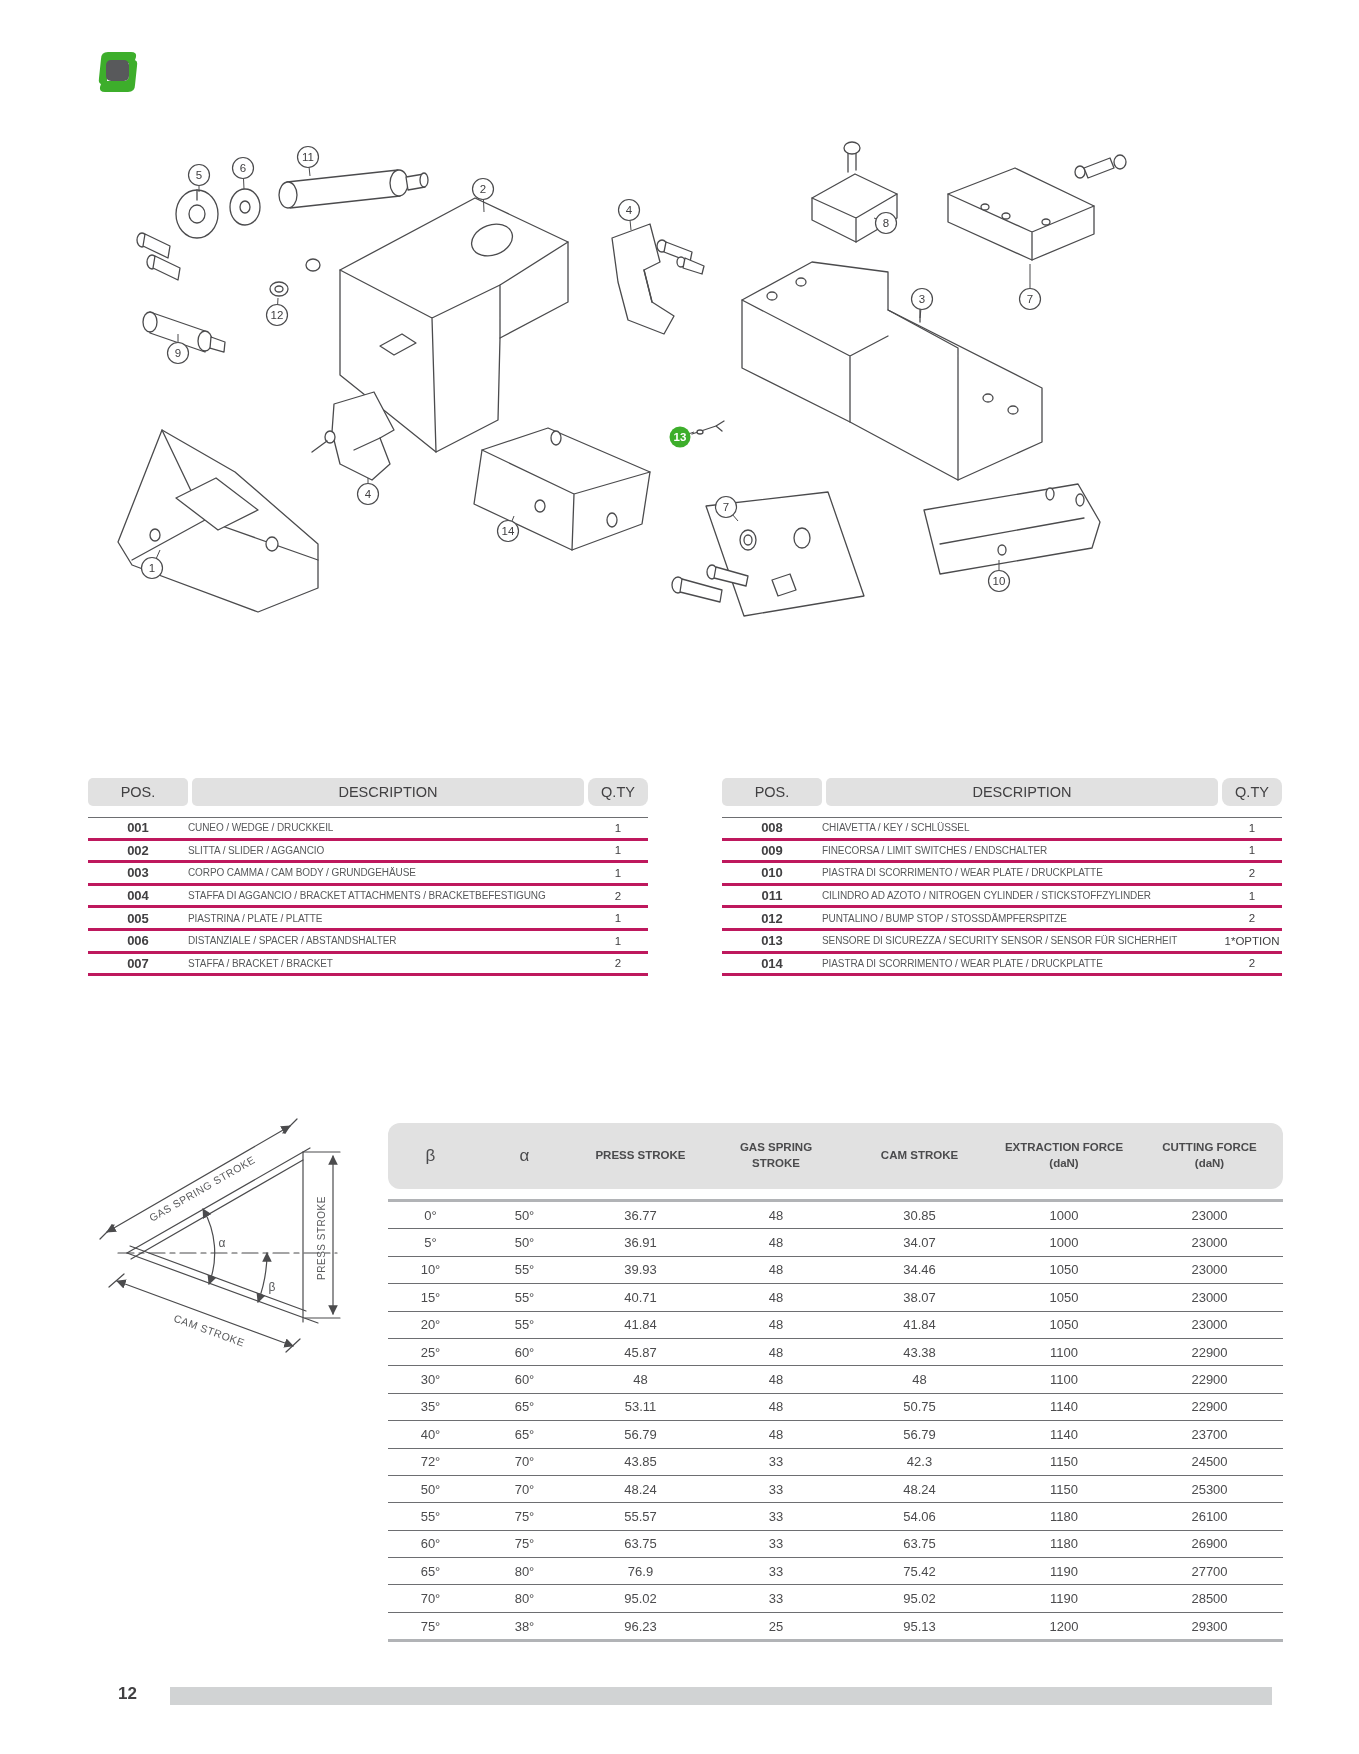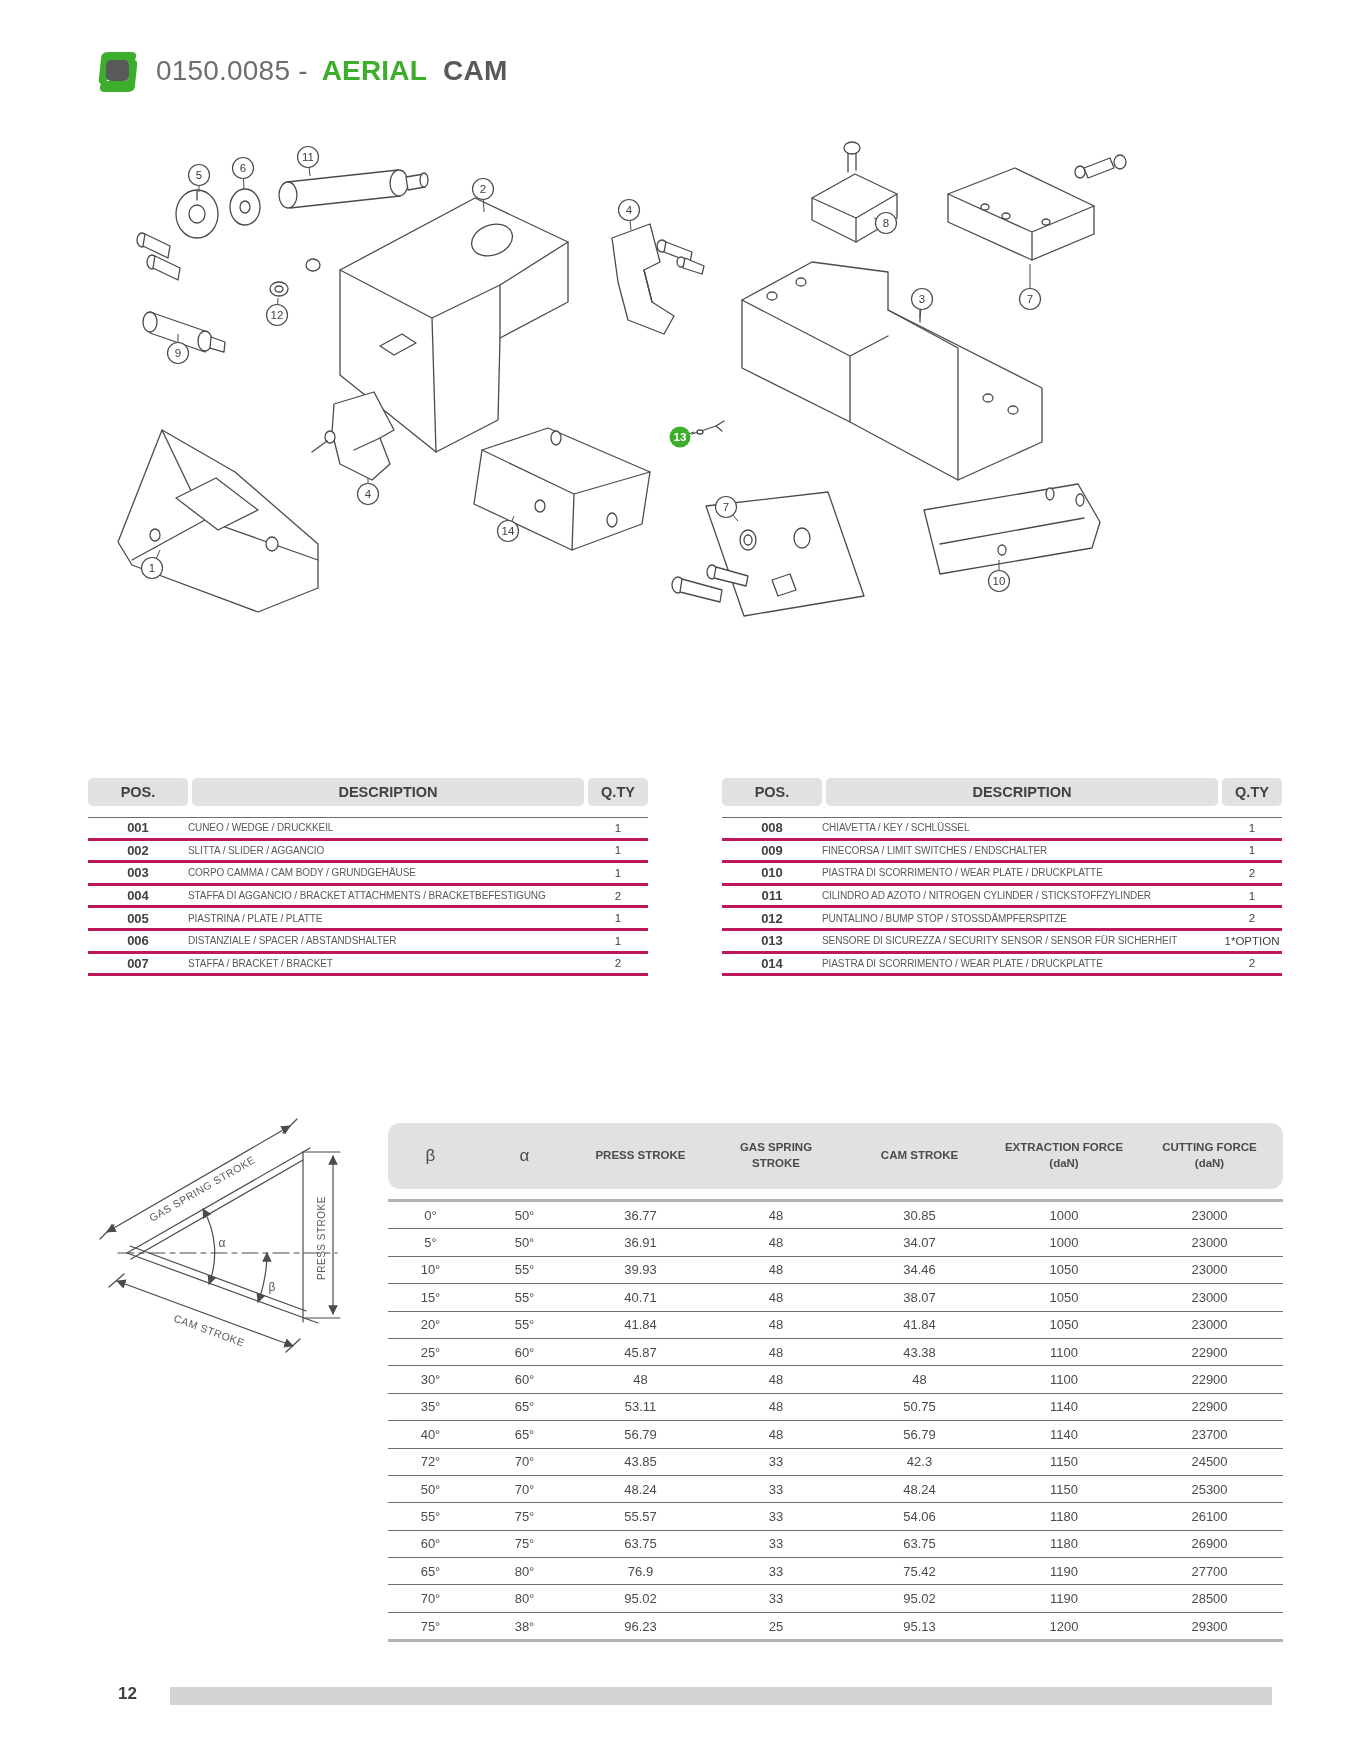--- a/index.html
+++ b/index.html
@@ -16,25 +16,25 @@
   .title-rest{color:#58595b;font-weight:700;margin-left:8px;}
 
   
   #exploded{position:absolute;left:85px;top:130px;width:1070px;height:550px;}
 
   
   .parts-table{position:absolute;top:778px;width:560px;}
   #parts-left{left:88px;}
   #parts-right{left:722px;}
   .pt-head{display:flex;gap:4px;}
-  .pt-cell{background:#e1e1e1;color:#414042;font-weight:700;font-size:14.5px;
+  .pt-cell{background:#e1e1e1;color:#414042;font-weight:400;font-size:14.5px;
     height:28px;display:flex;align-items:center;justify-content:center;border-radius:5px;}
   .pt-pos{width:100px;}
   .pt-desc{flex:1;}
-  .pt-qty{width:60px;}
+  .pt-qty{width:60px;border-radius:8px;}
   .pt-rows{margin-top:11px;border-top:1px solid #6d6e71;}
   .prow{display:flex;align-items:center;height:19.6px;border-bottom:3px solid #be185d;}
   .ppos{width:100px;text-align:center;font-weight:700;font-size:13px;color:#414042;}
   .pdesc{flex:1;font-size:10px;color:#58595b;letter-spacing:-.1px;}
   .pqty{width:60px;text-align:center;font-size:11.5px;color:#414042;}
 
   
   #stroke-diagram{position:absolute;left:85px;top:1020px;width:270px;height:340px;}
   #stroke-diagram text{font-family:"Liberation Sans",sans-serif;fill:#58595b;}
 
@@ -55,25 +55,20 @@
 </style>
 </head>
 <body>
 
 <div class="page-header">
   <svg class="brand-logo" viewBox="0 0 50 46">
     <path d="M8,10 Q8,3 15,3 L38,3 Q44,3 43,8 L41,14 L20,14 Q14,14 14,20 L14,35 L9,35 Q5,35 6,29 Z" fill="#3dae2b" transform="translate(1,1)"></path>
     <path d="M42,36 Q42,43 35,43 L12,43 Q6,43 7,38 L9,32 L30,32 Q36,32 36,26 L36,11 L41,11 Q45,11 44,17 Z" fill="#3dae2b" transform="translate(1,1)"></path>
     <rect x="14" y="12" width="23" height="21" rx="5" fill="#58595b"></rect>
   </svg>
-  <div class="page-title">
-    <span class="title-code">0150.0085 -</span>
-    <span class="title-accent">AERIAL</span>
-    <span class="title-rest">CAM</span>
-  </div>
 </div>
 
 <svg id="exploded" viewBox="85 130 1070 550">
   <g stroke="#4b4b4d" stroke-width="1.3" fill="#ffffff" stroke-linejoin="round" stroke-linecap="round">
 
     <g>
       <path d="M287,182 L398,170 L400,196 L290,208 Z"></path>
       <ellipse cx="288" cy="195" rx="9" ry="13"></ellipse>
       <ellipse cx="399" cy="183" rx="9" ry="13"></ellipse>
       <path d="M406,177 L424,174 L425,187 L408,190 Z"></path>

